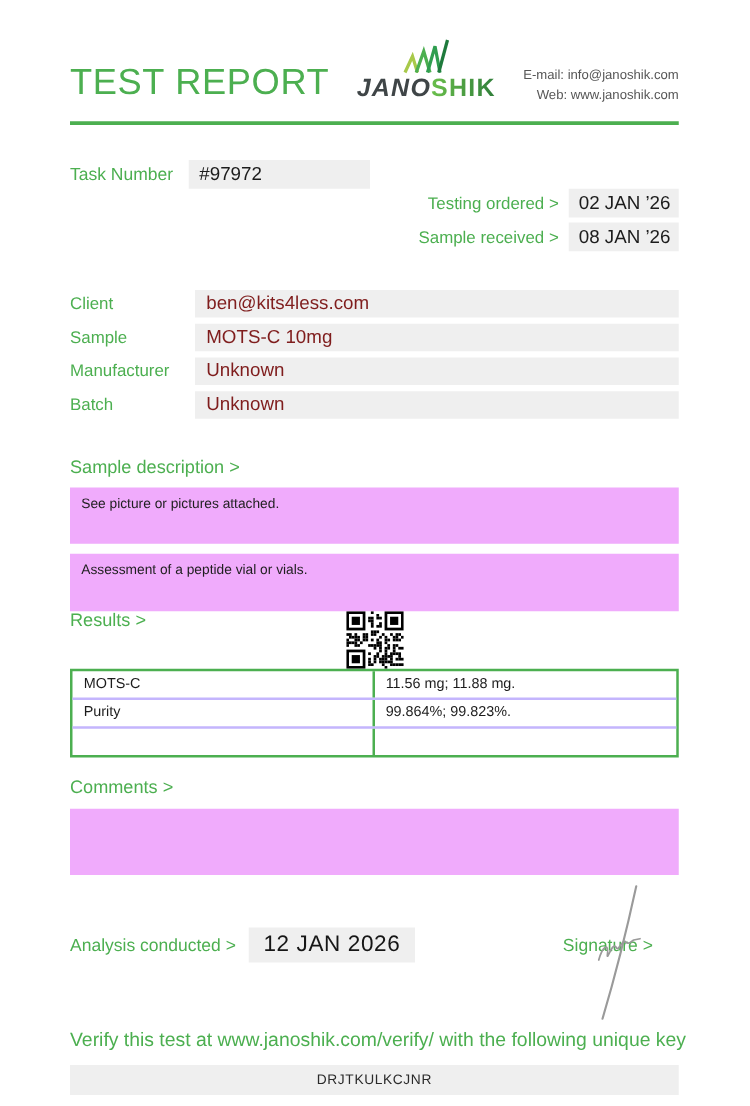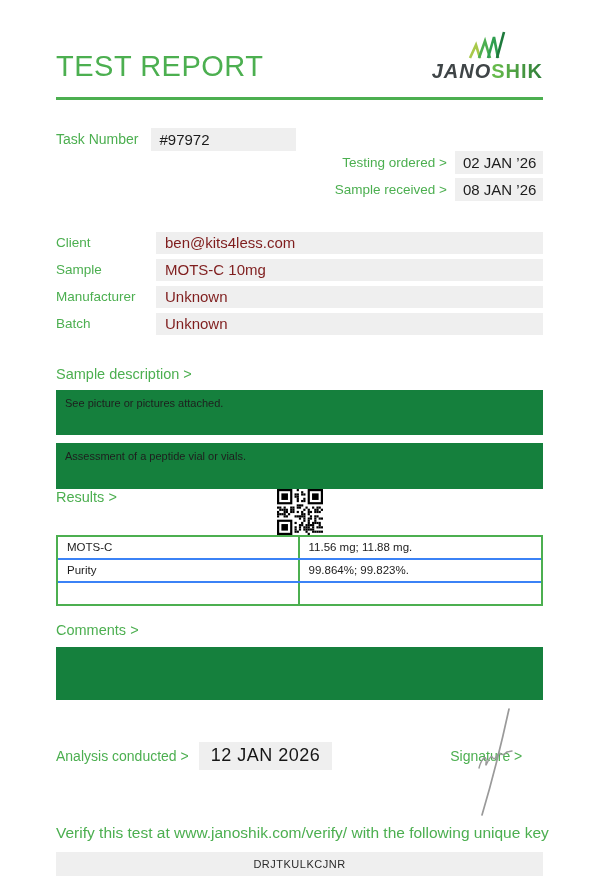--- a/index.html
+++ b/index.html
@@ -32,31 +32,31 @@
 
   
   .info { margin-top:31px; display:flex; flex-direction:column; gap:5px; }
   .info-row { display:flex; align-items:stretch; }
   .info-label { width:100px; flex:none; color:#4CAF50; font-size:13.5px; padding-top:3px; }
   .info-value { flex:1; background:#efefef; color:#7f1d1d; font-size:15px; padding:2px 9px 3px; }
 
   
   .sec-heading { color:#4CAF50; font-size:14.5px; }
   .h-desc { margin-top:31px; }
-  .gray-box { background:#15803d; color:#1e1e1e; font-size:11px; padding:7px 9px; }
+  .gray-box { background:#f0abfc; color:#1e1e1e; font-size:11px; padding:7px 9px; }
   .desc-box { margin-top:8px; height:45px; }
   .h-tests { margin-top:26px; }
   .tests-box { margin-top:8px; height:46px; }
 
   
   .results-head { position:relative; height:46px; }
   .results-head .sec-heading { position:absolute; left:0; top:0; }
   .qr { position:absolute; left:50%; transform:translateX(-50%); top:0; width:46px; height:46px; }
   .rtable { border:2px solid #4CAF50; }
-  .rrow { display:flex; border-bottom:2px solid #3b82f6; }
+  .rrow { display:flex; border-bottom:2px solid #c4b5fd; }
   .rrow:last-child { border-bottom:none; }
   .rcell { width:50%; font-size:11.5px; color:#1c1c1c; padding:4px 9px; height:21px; }
   .rcell-name { border-right:2px solid #4CAF50; }
 
   
   .h-comments { margin-top:16px; }
   .comments-box { margin-top:9px; height:53px; }
 
   
   .footer-row { position:relative; margin-top:42px; display:flex; align-items:center; }
@@ -79,20 +79,24 @@
     <div class="brand">
       <span class="brand-chart">
         <svg width="42" height="30" viewBox="0 0 42 30" fill="none">
           <path d="M4 28 L10 15 L14 28" stroke="#a8c94a" stroke-width="2.6"></path>
           <path d="M13 28 L19 11 L24 28" stroke="#4CAF50" stroke-width="2.6"></path>
           <path d="M22 28 L28 7 L32 28" stroke="#2f9e4f" stroke-width="2.6"></path>
           <path d="M31 28 L38 2" stroke="#1e7a3c" stroke-width="2.6"></path>
         </svg>
       </span>
       <div class="wordmark"><span class="wm-dark">JANO</span><span class="wm-green">SHIK</span></div>
+    </div>
+    <div class="contact">
+      <div><span>E-mail:</span> <span>info@janoshik.com</span></div>
+      <div><span>Web:</span> <span>www.janoshik.com</span></div>
     </div>
   </div>
 
   <hr class="divider">
 
   <div class="task-dates">
     <div class="task-left">
       <span class="green-label">Task Number</span>
       <span class="value-box task-value">#97972</span>
     </div>

